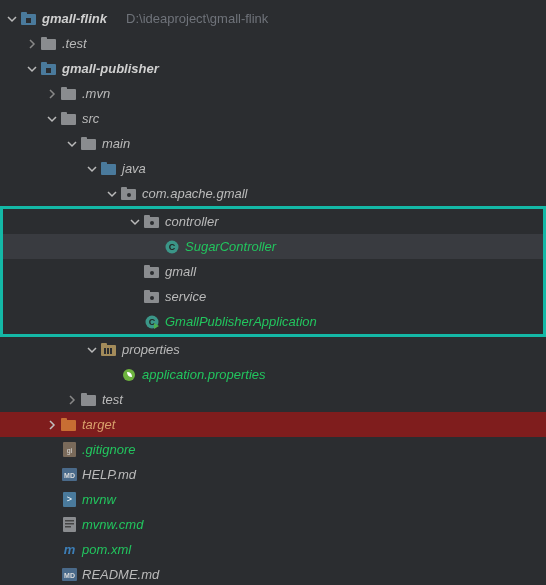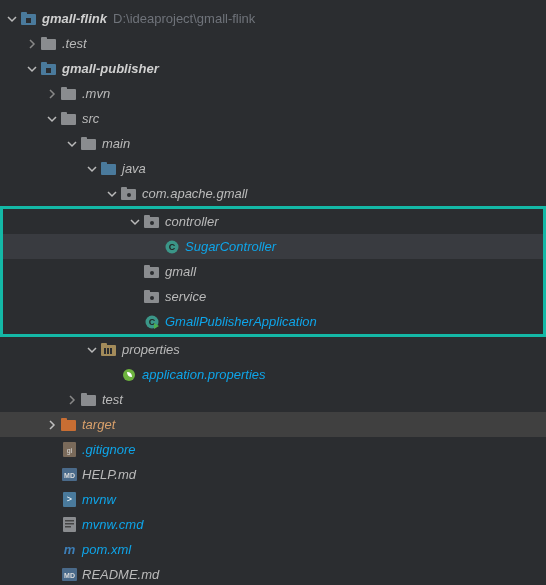--- a/index.html
+++ b/index.html
@@ -14,44 +14,44 @@
 }
 .tree { padding-top: 6px; }
 .row {
   display: flex;
   align-items: center;
   height: 25px;
   padding-left: 4px;
   white-space: nowrap;
 }
 .row.selected { background: #393b40; }
-.row.target { background: #404040; }
+.row.target { background: #7f1d1d; }
 .indent { display: inline-block; }
 .chev {
   width: 16px;
   height: 16px;
   display: inline-flex;
   align-items: center;
   justify-content: center;
   flex-shrink: 0;
 }
 .chev.blank { visibility: hidden; }
 .icon {
   width: 18px;
   height: 16px;
   display: inline-flex;
   align-items: center;
   justify-content: center;
   margin-right: 4px;
   flex-shrink: 0;
 }
 .label { color: #bababa; font-style: italic; }
-.label.orange { color: #0ea5e9; }
+.label.orange { color: #22c55e; }
 .label.bold { font-weight: 600; color: #d0d0d0; }
-.path { color: #6f737a; margin-left: 6px; }
+.path { color: #6f737a; margin-left: 19px; }
 .redbox {
   border: 3px solid #14b8a6;
 }
 </style>
 </head>
 <body>
 
 <div class="tree">
 
 <div class="row">

